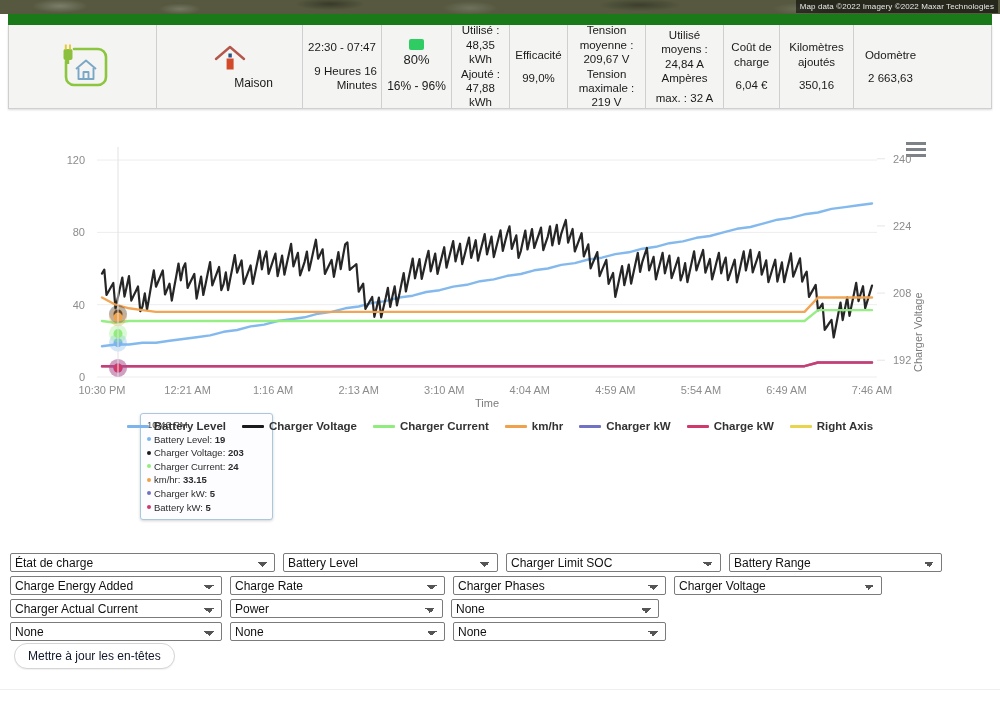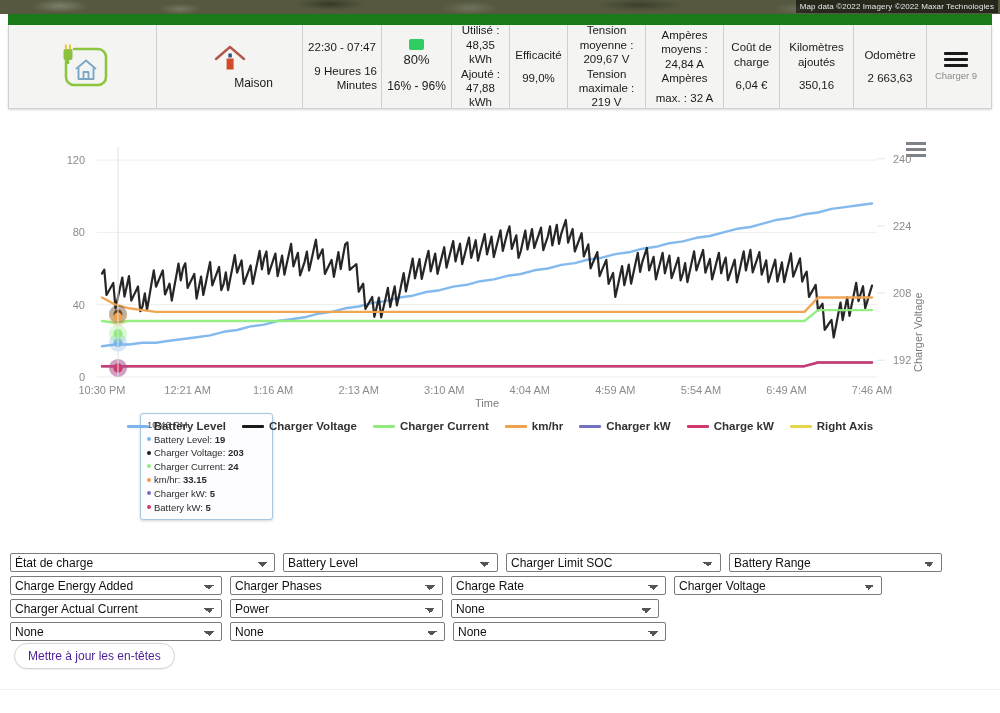--- a/index.html
+++ b/index.html
@@ -158,21 +158,21 @@
   }
 
   #update-btn {
     position:absolute; left:14px; top:643px;
     font-family:"Liberation Sans", sans-serif;
     font-size:12px;
     padding:5px 13px;
     border:1px solid #d5d5d5;
     border-radius:13px;
     background:#fff;
-    color:#4c1d95;
+    color:#0f172a;
     cursor:pointer;
     box-shadow:0 1px 1px rgba(0,0,0,.06);
   }
 
   #bottom-band{
     position:absolute; left:0; top:689px; width:1000px; height:24px;
     background:#fff; border-top:1px solid #efefef;
   }
 </style>
 </head>
@@ -239,21 +239,21 @@
 
   <div class="cell c-volt">
     <span>Tension moyenne :</span>
     <span>209,67 V</span>
     <span class="gap"></span>
     <span>Tension maximale :</span>
     <span>219 V</span>
   </div>
 
   <div class="cell c-amp">
-    <span>Ampères moyens :</span>
+    <span>Utilisé moyens :</span>
     <span>24,84 A Ampères</span>
     <span class="gap"></span>
     <span>max. : 32 A</span>
   </div>
 
   <div class="cell c-cost">
     <span>Coût de charge</span>
     <span class="gap"></span>
     <span>6,04 €</span>
   </div>
@@ -263,28 +263,20 @@
     <span class="gap"></span>
     <span>350,16</span>
   </div>
 
   <div class="cell c-odo">
     <span>Odomètre</span>
     <span class="gap"></span>
     <span>2 663,63</span>
   </div>
 
-  <div class="cell c-menu">
-    <span class="hdr-burger">
-        <i></i>
-        <i></i>
-        <i></i>
-      </span>
-    <span class="charger-sub">Charger 9</span>
-  </div>
 </div>
 
 <div id="chart-wrap">
 
   <div id="chart-menu">
       <i></i>
       <i></i>
       <i></i>
     </div>
 
@@ -396,22 +388,22 @@
 
 <div id="selects">
     <div class="srow">
       <select style="width: 265px;"><option>État de charge</option></select>
       <select style="width: 215px;"><option>Battery Level</option></select>
       <select style="width: 215px;"><option>Charger Limit SOC</option></select>
       <select style="width: 213px;"><option>Battery Range</option></select>
     </div>
     <div class="srow">
       <select style="width: 212px;"><option>Charge Energy Added</option></select>
+      <select style="width: 215px;"><option>Charge Rate</option></select>
       <select style="width: 213px;"><option>Charger Phases</option></select>
-      <select style="width: 215px;"><option>Charge Rate</option></select>
       <select style="width: 208px;"><option>Charger Voltage</option></select>
     </div>
     <div class="srow">
       <select style="width: 212px;"><option>Charger Actual Current</option></select>
       <select style="width: 213px;"><option>Power</option></select>
       <select style="width: 208px;"><option>None</option></select>
     </div>
     <div class="srow">
       <select style="width: 212px;"><option>None</option></select>
       <select style="width: 215px;"><option>None</option></select>

